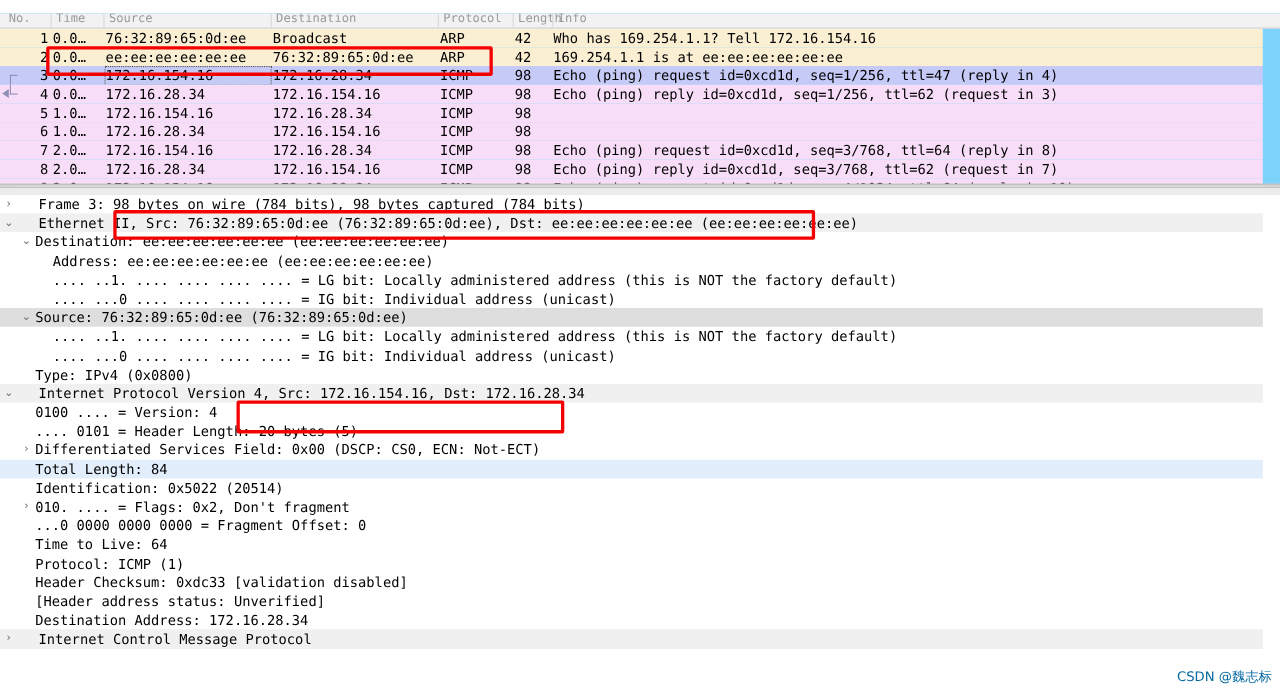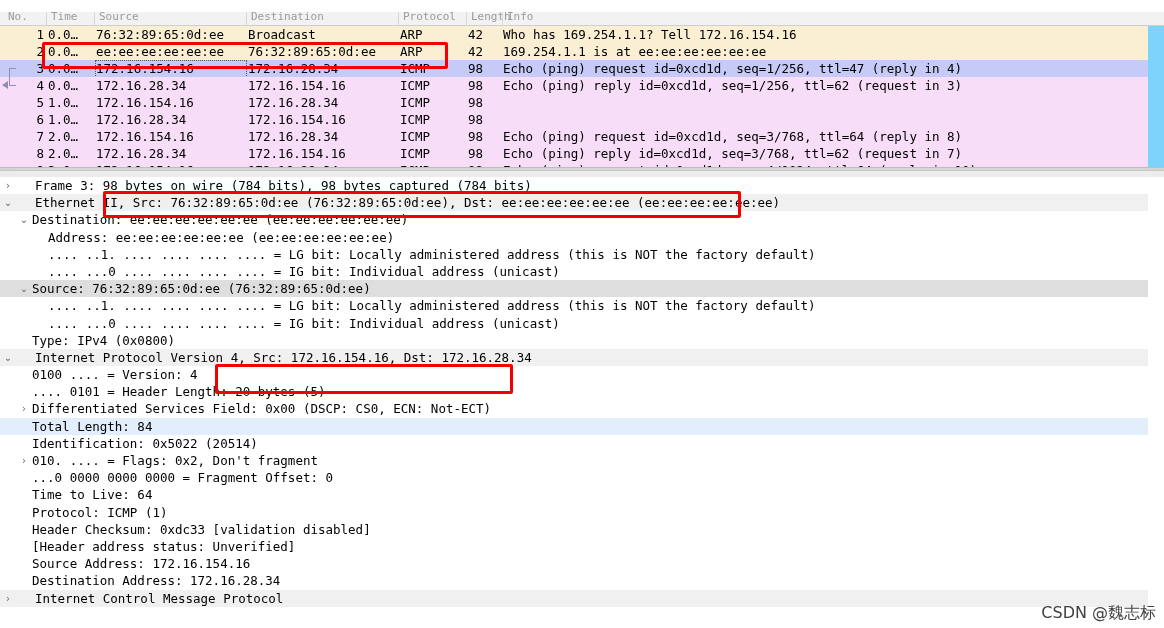--- a/index.html
+++ b/index.html
@@ -199,22 +199,22 @@
     pointer-events: none;
     z-index: 40;
   }
 
   
   #watermark {
     position: absolute;
     right: 8px;
     bottom: 4px;
     font-family: "DejaVu Sans", "Liberation Sans", sans-serif;
-    font-size: 16px;
-    color: #404040;
+    font-size: 12px;
+    color: #0369a1;
     z-index: 50;
     white-space: nowrap;
   }
 </style>
 </head>
 <body>
 
 <div id="packet-list-pane">
 
   <div id="packet-list-header">
@@ -415,24 +415,20 @@
     <div class="drow ind1">
       <div class="twisty"></div>
       <div class="dtext">Header Checksum: 0xdc33 [validation disabled]</div>
     </div>
     <div class="drow ind1">
       <div class="twisty"></div>
       <div class="dtext">[Header address status: Unverified]</div>
     </div>
     <div class="drow ind1">
       <div class="twisty"></div>
-      <div class="dtext">Source Address: 172.16.154.16</div>
-    </div>
-    <div class="drow ind1">
-      <div class="twisty"></div>
       <div class="dtext">Destination Address: 172.16.28.34</div>
     </div>
     <div class="drow ind0 hl-light">
       <div class="hl"></div>
       <div class="twisty">›</div>
       <div class="dtext">Internet Control Message Protocol</div>
     </div>
   </div>
 
 <div id="annotation-layer">

